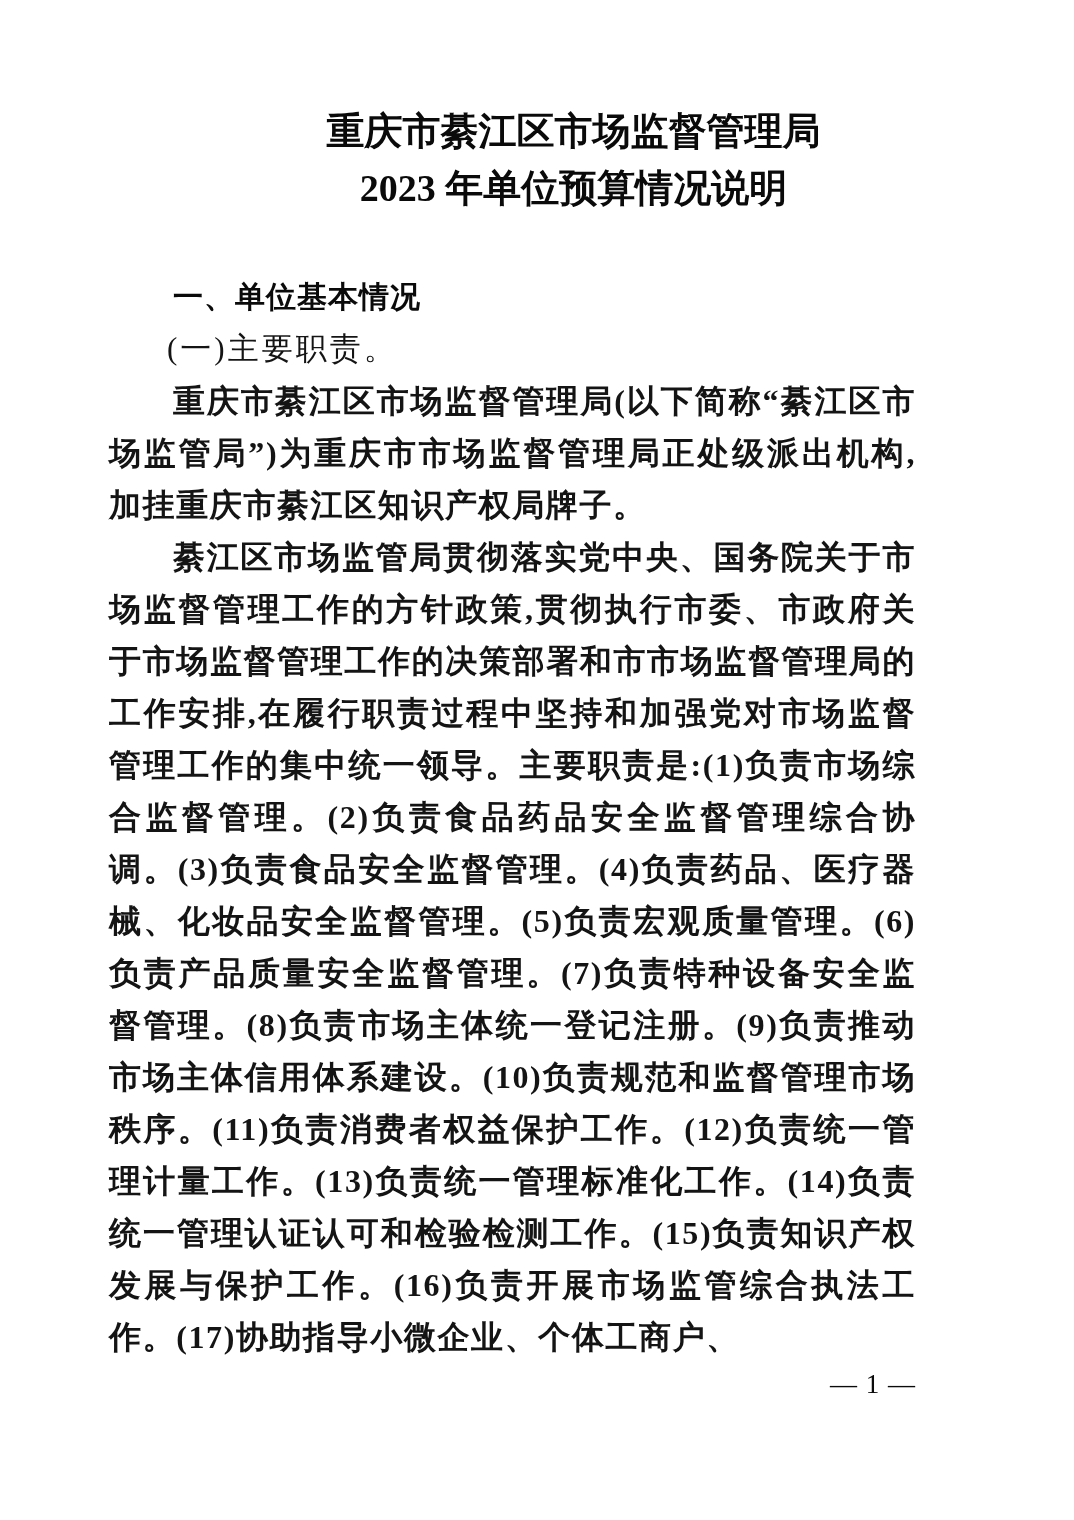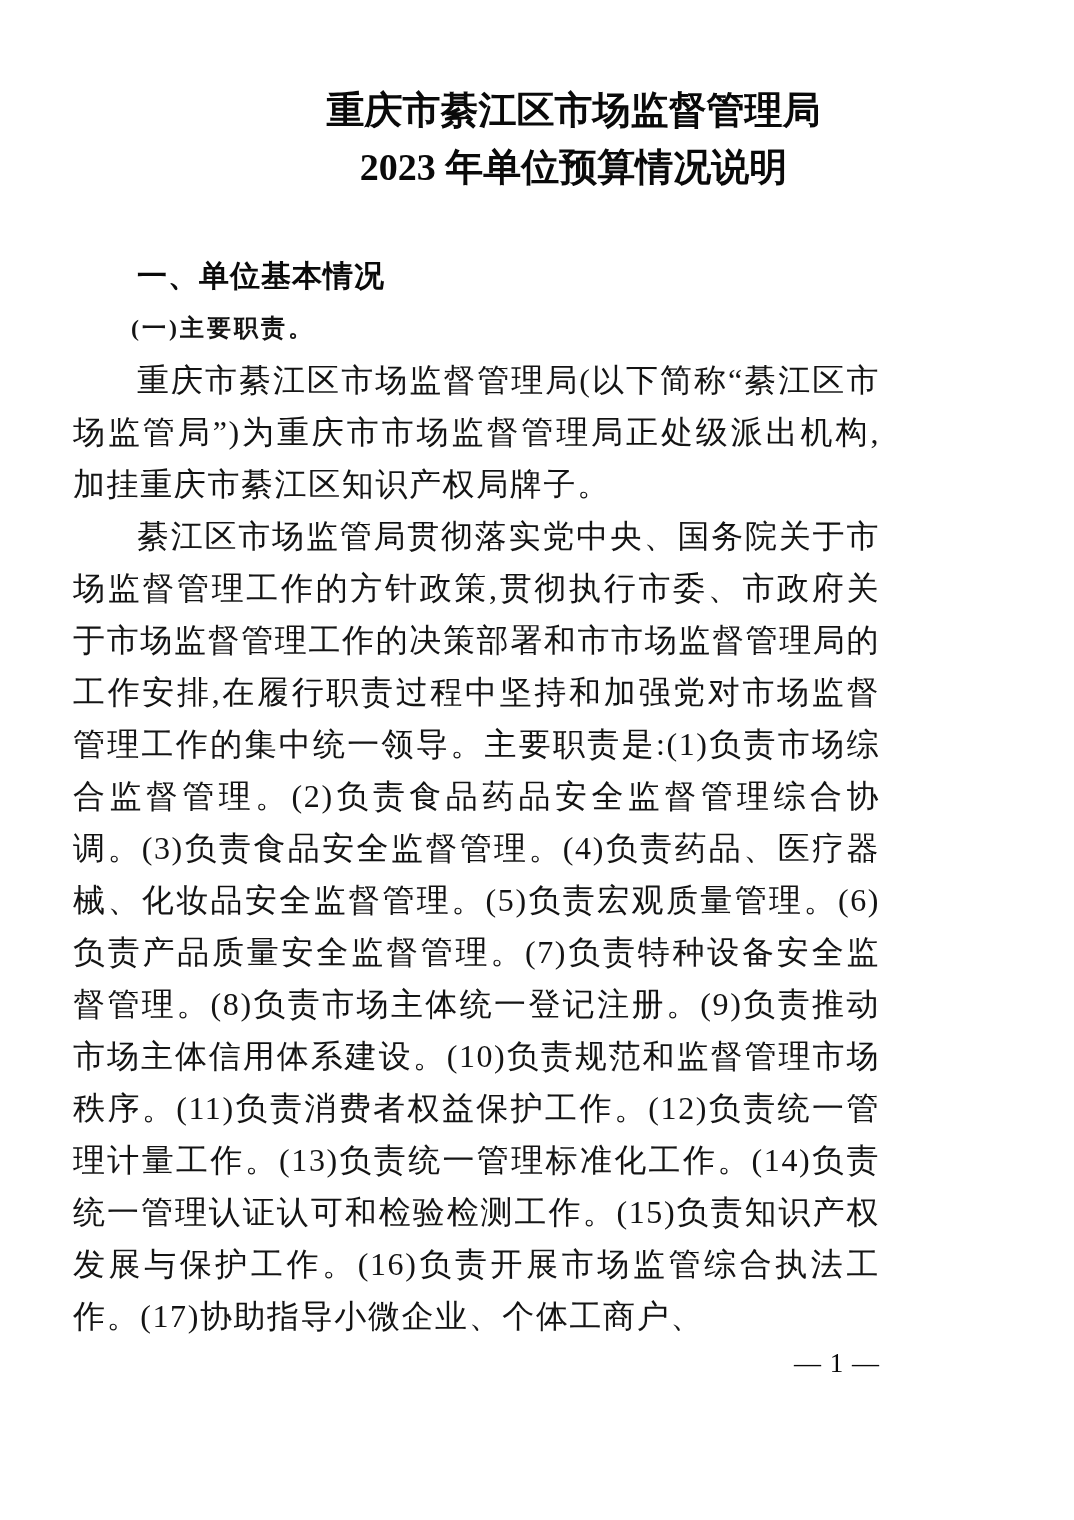--- a/index.html
+++ b/index.html
@@ -9,64 +9,65 @@
   }
   .page {
     position: relative;
     width: 1074px;
     height: 1520px;
     background: #ffffff;
     overflow: hidden;
     color: #141414;
   }
   .title-block {
-    padding-top: 82px;
+    padding-top: 103px;
     margin-left: 170px;
     width: 807px;
     text-align: center;
     font-family: "Liberation Serif", "DejaVu Serif", serif;
     font-weight: bold;
     font-size: 38px;
     line-height: 57px;
     color: #0a0a0a;
   }
   .content {
-    margin-left: 73px;
+    margin-left: 109px;
     width: 807px;
     font-family: "Liberation Serif", "DejaVu Serif", serif;
     font-size: 32px;
     line-height: 52px;
     letter-spacing: 1.6px;
   }
   .section-heading {
     margin: 54px 0 0 0;
     font-family: "Liberation Sans", "DejaVu Sans", sans-serif;
     font-weight: bold;
     font-size: 30px;
     line-height: 52px;
     text-indent: 64px;
     letter-spacing: 1px;
     color: #0a0a0a;
   }
   .subsection-heading {
     margin: 0;
-    font-weight: bold;
-    font-size: 24px;
+    font-weight: normal;
+    font-size: 31px;
     line-height: 52px;
     text-indent: 58px;
     letter-spacing: 3px;
   }
   .body-para {
     margin: 0;
     text-align: justify;
     text-align-last: left;
     text-justify: inter-character;
     text-indent: 64px;
     word-break: normal;
     overflow-wrap: break-word;
+    font-weight: bold;
   }
   .page-number {
     margin-top: 4px;
     text-align: right;
     font-size: 27px;
     line-height: 34px;
     letter-spacing: 1px;
     color: #0a0a0a;
   }
 </style>

